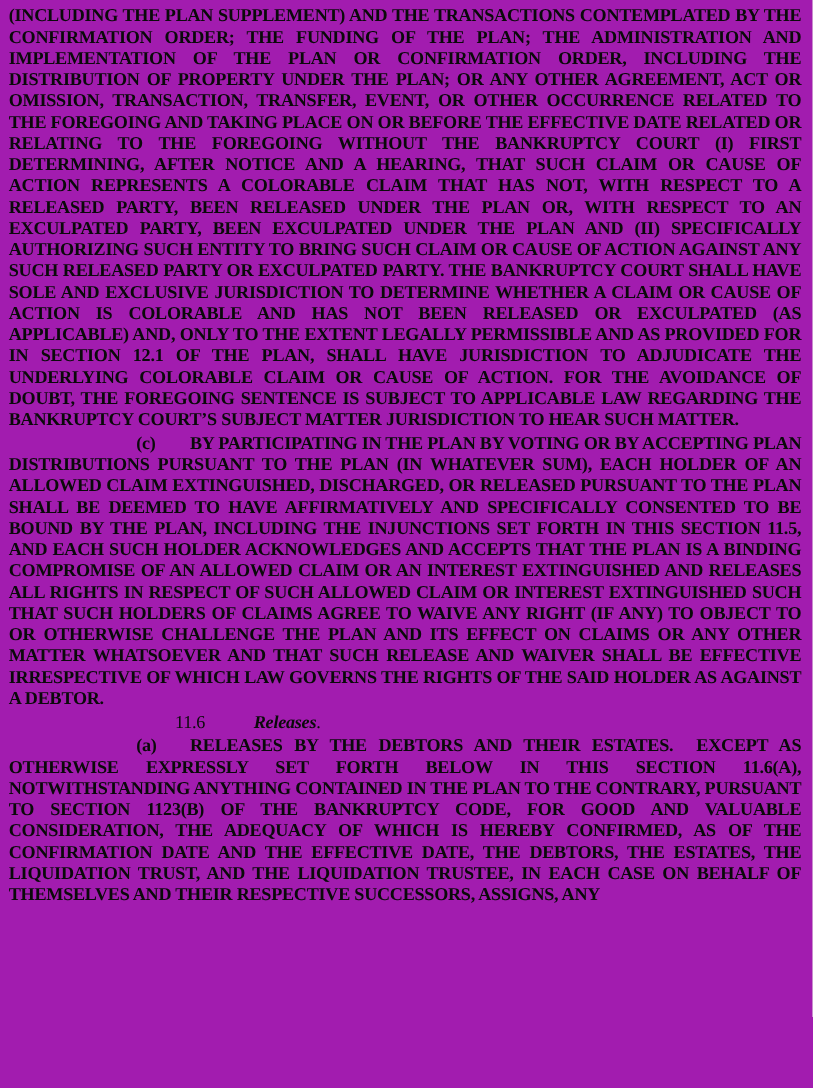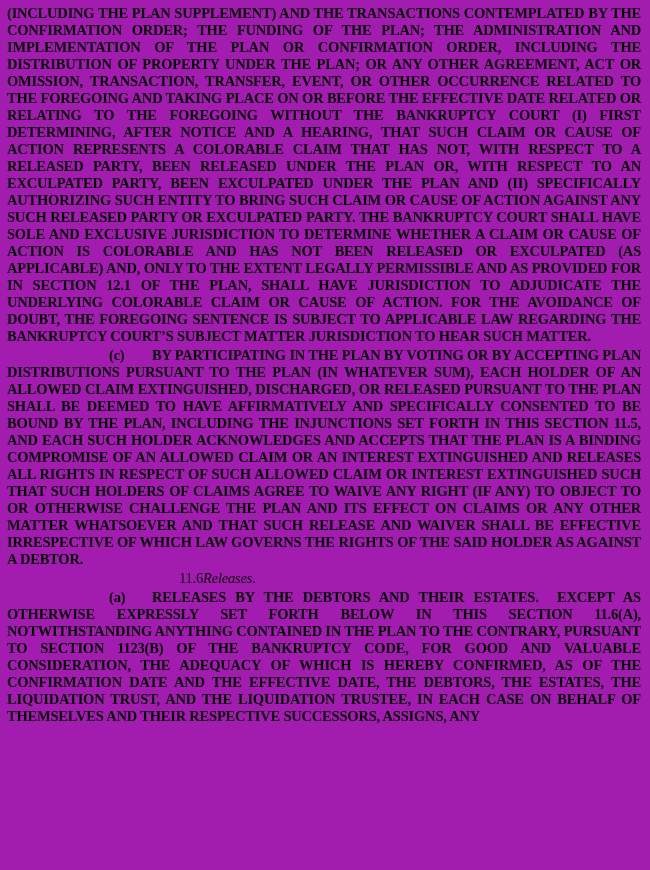--- a/index.html
+++ b/index.html
@@ -48,24 +48,23 @@
   .heading {
     margin: 15px 0 0 133px;
     padding: 0;
     text-align: left;
     text-indent: 0;
   }
   .hnum {
     display: inline-block;
     width: 63px;
     font-weight: normal;
-    text-align: right;
   }
   .htitle {
-    font-weight: normal;
+    font-weight: bold;
     font-style: italic;
     text-align: right;
   }
   .hsuffix {
     font-weight: normal;
     font-style: normal;
   }
 </style>
 </head>
 <body>

